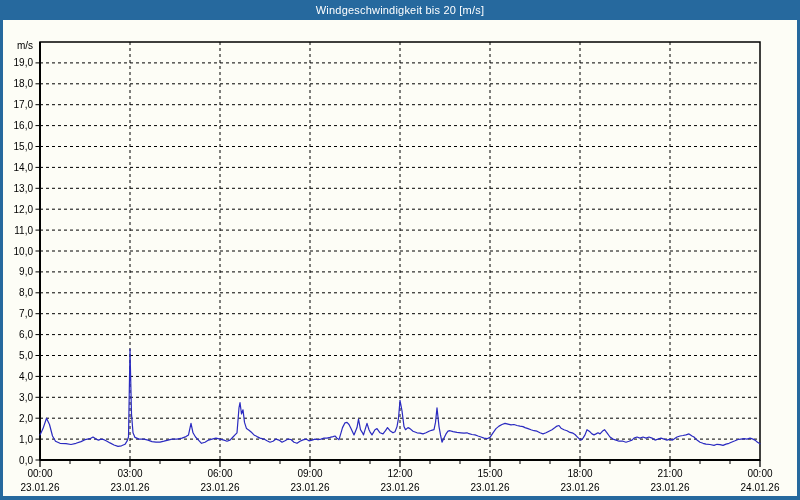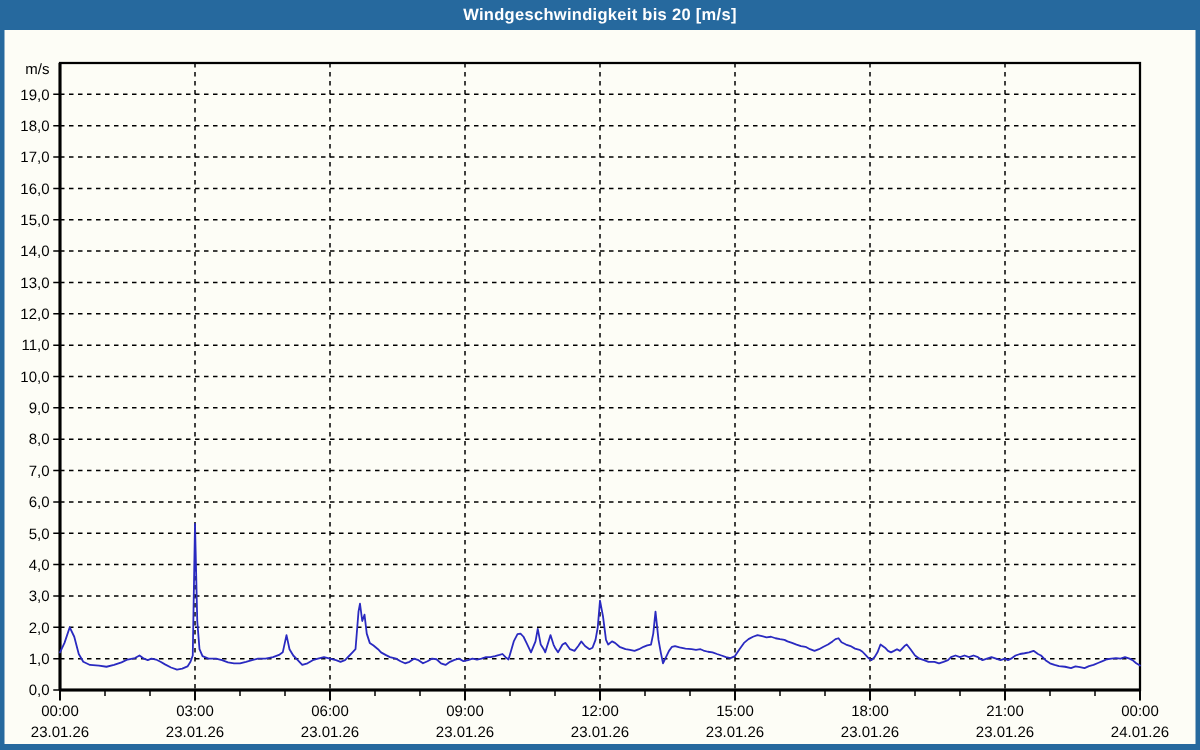--- a/index.html
+++ b/index.html
@@ -7,21 +7,21 @@
   .window{
     position:relative;width:800px;height:500px;
     background:#26699E;overflow:hidden;
   }
   .titlebar{
     height:20px;width:100%;
     display:flex;align-items:center;justify-content:center;
     background:#26699E;
   }
   .titlebar span{
-    color:#FFFFFF;font-size:11px;font-weight:bold;
+    color:#FFFFFF;font-size:11px;font-weight:normal;
     font-family:"Liberation Sans",sans-serif;letter-spacing:0.2px;text-align:right;
   }
   .chart-area{
     position:absolute;left:3px;top:20px;
     width:794px;height:476px;
     background:#FDFDF6;
   }
   .chart-area svg{display:block;width:794px;height:476px;}
 </style>
 </head>

